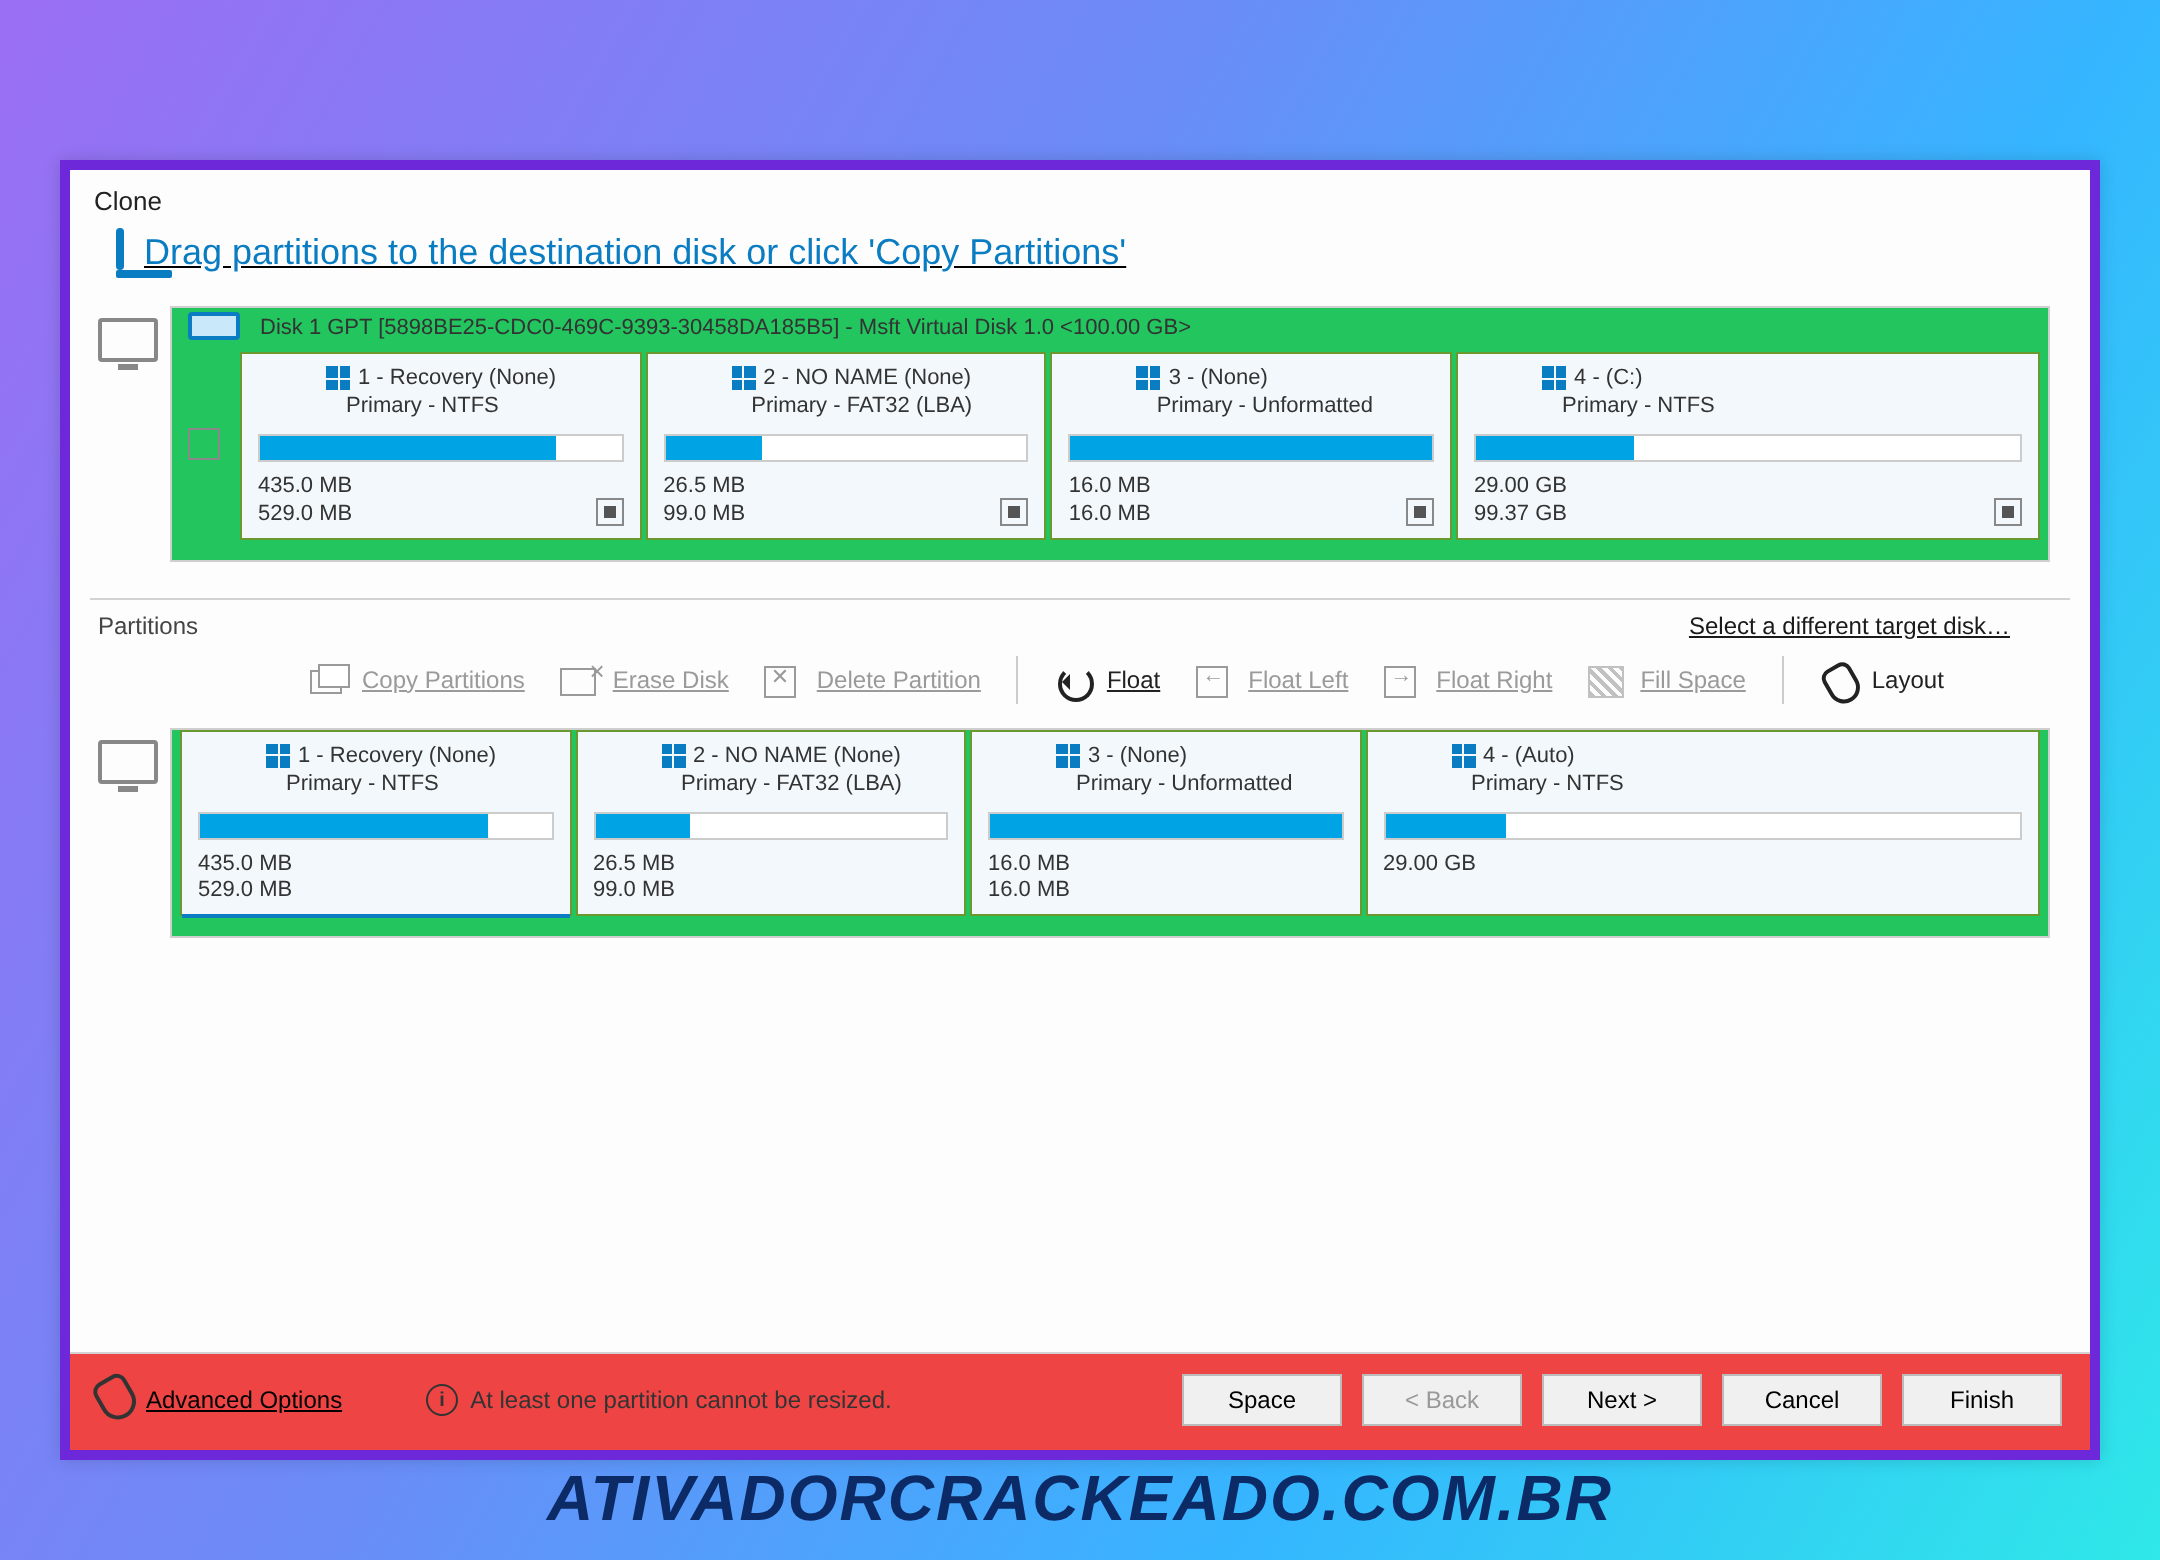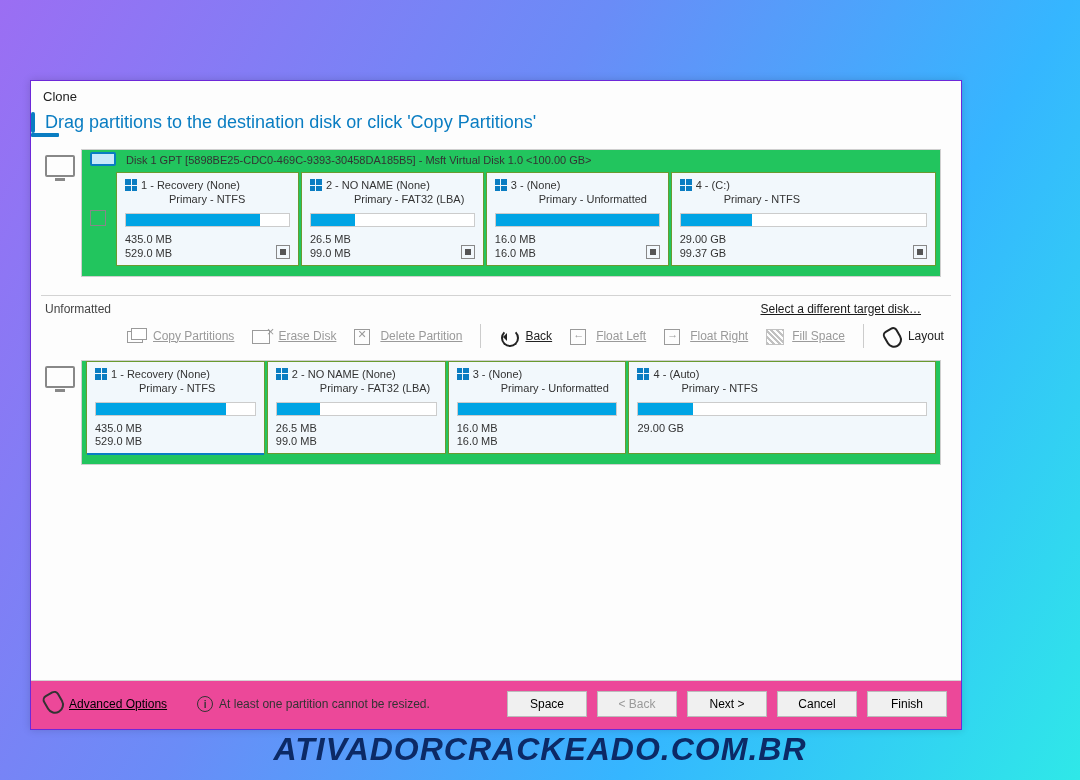--- a/index.html
+++ b/index.html
@@ -13,75 +13,75 @@
   width: 600px; height: 600px; border-radius: 50%;
   background: radial-gradient(circle, rgba(255,220,50,0.25), rgba(0,120,60,0.2) 60%, transparent 70%);
   filter: blur(8px); pointer-events: none;
 }
 .footer-text {
   position: absolute; bottom: 12px; left: 0; right: 0; text-align: center;
   font-weight: 900; font-size: 32px; color: #0c2a66; letter-spacing: 1px;
   font-style: italic;
 }
 .window {
-  position: absolute; left: 30px; top: 80px; width: 932px; height: 650px;
-  background: #fdfdfd; border: 1px solid #6d28d9;
+  position: absolute; left: 30px; top: 80px; width: 1020px; height: 650px;
+  background: #fdfdfd; border: 5px solid #6d28d9;
   box-shadow: 0 0 8px rgba(0,0,0,0.15);
 }
 .win-title { font-size: 13px; color: #222; padding: 8px 12px 4px; }
-.header-row { display: flex; align-items: center; padding: 4px 0 10px; }
+.header-row { display: flex; padding: 4px 23px 10px; text-decoration: underline; }
 .header-text { color: #0a7dc2; font-size: 18px; }
 .hdd-icon { margin-right: 10px; }
 .hdd-shape { width: 28px; height: 12px; background: #c9e9fb; border: 2px solid #0a7dc2; border-radius: 2px; position: relative; }
 .hdd-shape::after { content:""; position:absolute; left:-2px; bottom:-6px; width:28px; height:4px; background:#0a7dc2; border-radius:1px; }
 .section-label { font-size: 12px; color: #444; padding: 2px 14px; }
 .section-header { display:flex; justify-content:space-between; align-items:center; padding-right:40px; }
 .link { color: #1a1a1a; font-size: 12px; text-decoration: underline; cursor: pointer; }
 .disk-area { display:flex; padding: 6px 10px 2px; }
 .monitor-icon { width: 40px; padding: 6px 0 0 4px; }
 .monitor { width: 30px; height: 22px; border: 2px solid #888; border-radius: 2px; position: relative; }
 .monitor::after { content:""; position:absolute; left:8px; bottom:-6px; width:10px; height:3px; background:#888; }
 .disk-box { flex:1; border:1px solid #cfcfcf; background:#22c55e; padding: 0 4px 10px; margin-right: 10px; }
 .disk-label { font-size: 11px; color: #333; padding: 4px 0 6px 40px; position:relative; }
 .disk-label .drive-ic { position:absolute; left:4px; top:2px; width:26px; height:14px; background:#c9e9fb; border:2px solid #0a7dc2; border-radius:2px;}
 .parts-row { display:flex; gap:2px; }
 .part-cell { flex:1; border:1px solid #6a9a2f; background:#f2f8fc; padding:6px 8px 4px; display:flex; flex-direction:column; min-height:88px; }
 .parts-row.dest .part-cell { border-color:#6a9a2f; }
-.part-head { display:flex; align-items:flex-end; gap:4px; font-size:11px; color:#333; }
+.part-head { display:flex; align-items:flex-end; gap:4px; font-size:11px; color:#333;margin-left:34px; }
 .win-glyph { width:12px; height:12px; display:inline-grid; grid-template-columns:1fr 1fr; grid-template-rows:1fr 1fr; gap:1px; }
 .win-glyph span { background:#0a7dc2; }
 .part-sub { font-size:11px; color:#333; margin-top:2px;padding-left:44px; }
 .bar { height:14px; background:#fff; border:1px solid #ccc; margin-top:8px; position:relative; }
 .bar .fill { position:absolute; left:0; top:0; bottom:0; background:#00a4e4; }
 .sizes { font-size:11px; color:#333; margin-top:6px; line-height:1.25; }
 .stop-sq { position:absolute; right:8px; bottom:6px; width:14px; height:14px; border:1px solid #888; display:flex; align-items:center; justify-content:center; }
 .stop-sq::after { content:""; width:6px; height:6px; background:#555; }
 .checkbox-sq { width:16px; height:16px; border:1px solid #888; margin: 38px 10px 0 4px; }
 .src-wrap { display:flex; }
-.toolbar { display:flex; gap:18px; padding: 6px 0 6px 96px; align-items:center; flex-wrap:wrap; }
+.toolbar { display:flex; gap:18px; padding: 6px 0 6px 120px; align-items:center; flex-wrap:wrap; }
 .tool { display:flex; align-items:center; gap:6px; font-size:12px; color:#9a9a9a; cursor:pointer; }
 .tool.enabled { color:#222; }
 .tool .tic { width:20px; height:16px; display:inline-block; position:relative; }
 .tic.copy::before { content:""; position:absolute; left:0; top:3px; width:14px; height:10px; border:1.5px solid currentColor; }
 .tic.copy::after { content:""; position:absolute; left:4px; top:0; width:14px; height:10px; border:1.5px solid currentColor; background:#fff; }
 .tic.erase::before { content:""; position:absolute; left:0; top:2px; width:16px; height:12px; border:1.5px solid currentColor; }
 .tic.erase::after { content:"×"; position:absolute; right:-2px; top:-4px; font-size:13px; }
 .tic.del::before { content:""; position:absolute; left:0; top:1px; width:14px; height:14px; border:1.5px solid currentColor; }
 .tic.del::after { content:"✕"; position:absolute; left:3px; top:0; font-size:11px; }
 .tic.undo::before { content:""; position:absolute; left:2px; top:1px; width:14px; height:14px; border:2px solid currentColor; border-radius:50%; border-top-color:transparent; }
 .tic.undo::after { content:""; position:absolute; left:0; top:5px; border:4px solid transparent; border-right-color:currentColor; }
 .tic.fleft::before,.tic.fright::before { content:""; position:absolute; left:0; top:1px; width:14px; height:14px; border:1.5px solid currentColor; }
 .tic.fleft::after { content:"←"; position:absolute; left:3px; top:0; font-size:11px; }
 .tic.fright::after { content:"→"; position:absolute; left:3px; top:0; font-size:11px; }
 .tic.fill::before { content:""; position:absolute; left:0; top:1px; width:16px; height:14px; background:repeating-linear-gradient(45deg, currentColor 0 2px, transparent 2px 4px); opacity:0.6; border:1.5px solid currentColor;}
 .tic.layout::before { content:""; position:absolute; left:3px; top:0; width:12px; height:16px; border:2px solid currentColor; border-radius:6px 6px 10px 10px; transform:rotate(-30deg);}
 .tool u { text-decoration: underline; }
 .sep { width:1px; height:24px; background:#ccc; }
 hr.mid { border:none; border-top:1px solid #d3d3d3; margin: 16px 10px 4px; }
-.bottom-bar { position:absolute; left:0; right:0; bottom:0; padding: 10px 14px 12px; border-top:1px solid #d3d3d3; display:flex; align-items:center; background:#ec4899;}
+.bottom-bar { position:absolute; left:0; right:0; bottom:0; padding: 10px 14px 12px; border-top:1px solid #d3d3d3; display:flex; align-items:center; gap:12px; background:#ef4444;}
 .adv { display:flex; align-items:center; gap:6px; font-size:12px; }
 .adv .wrench::before { content:""; display:inline-block; width:14px; height:18px; border:2px solid #333; border-radius:7px 7px 12px 12px; transform:rotate(-30deg);}
 .info-row { display:flex; align-items:center; gap:6px; font-size:12px; color:#333; margin-left:30px;}
 .info-ic { width:16px; height:16px; border:1.5px solid #333; border-radius:50%; display:flex; align-items:center; justify-content:center; font-size:10px; font-weight:bold;}
 .btn-row { margin-left:auto; display:flex; gap:10px; }
 .btn { min-width:80px; padding:5px 14px; font-size:12px; background:#f0f0f0; border:1px solid #bbb; cursor:pointer; text-align:center; }
 .btn.disabled { color:#999; }
 .check-row { position:absolute; right:28px; bottom:56px; font-size:12px; color:#333; display:flex; align-items:center; gap:6px; }
 .chk { width:14px; height:14px; border:1px solid #888; display:inline-flex; align-items:center; justify-content:center; font-size:11px; color:#0a7dc2; }
 .parts-row.dest .part-cell:first-child { position:relative; }
@@ -190,41 +190,41 @@
             <span class="stop-sq"></span>
           </div>
         </div>
       </div>
     </div>
   </div>
 
   <hr class="mid">
 
   <div class="section-header">
-    <div class="section-label">Unformatted</div>
+    <div class="section-label">Partitions</div>
     <a class="link">Select a different target disk…</a>
   </div>
 
   <div class="toolbar">
     <div class="tool">
         <span class="tic copy"></span>
         <span><u>Copy Partitions</u></span>
       </div>
     <div class="tool">
         <span class="tic erase"></span>
         <span><u>Erase Disk</u></span>
       </div>
     <div class="tool">
         <span class="tic del"></span>
         <span><u>Delete Partition</u></span>
       </div>
     <div class="sep"></div>
     <div class="tool enabled">
         <span class="tic undo"></span>
-        <span><u>Back</u></span>
+        <span><u>Float</u></span>
       </div>
     <div class="tool">
         <span class="tic fleft"></span>
         <span><u>Float Left</u></span>
       </div>
     <div class="tool">
         <span class="tic fright"></span>
         <span><u>Float Right</u></span>
       </div>
     <div class="tool">

